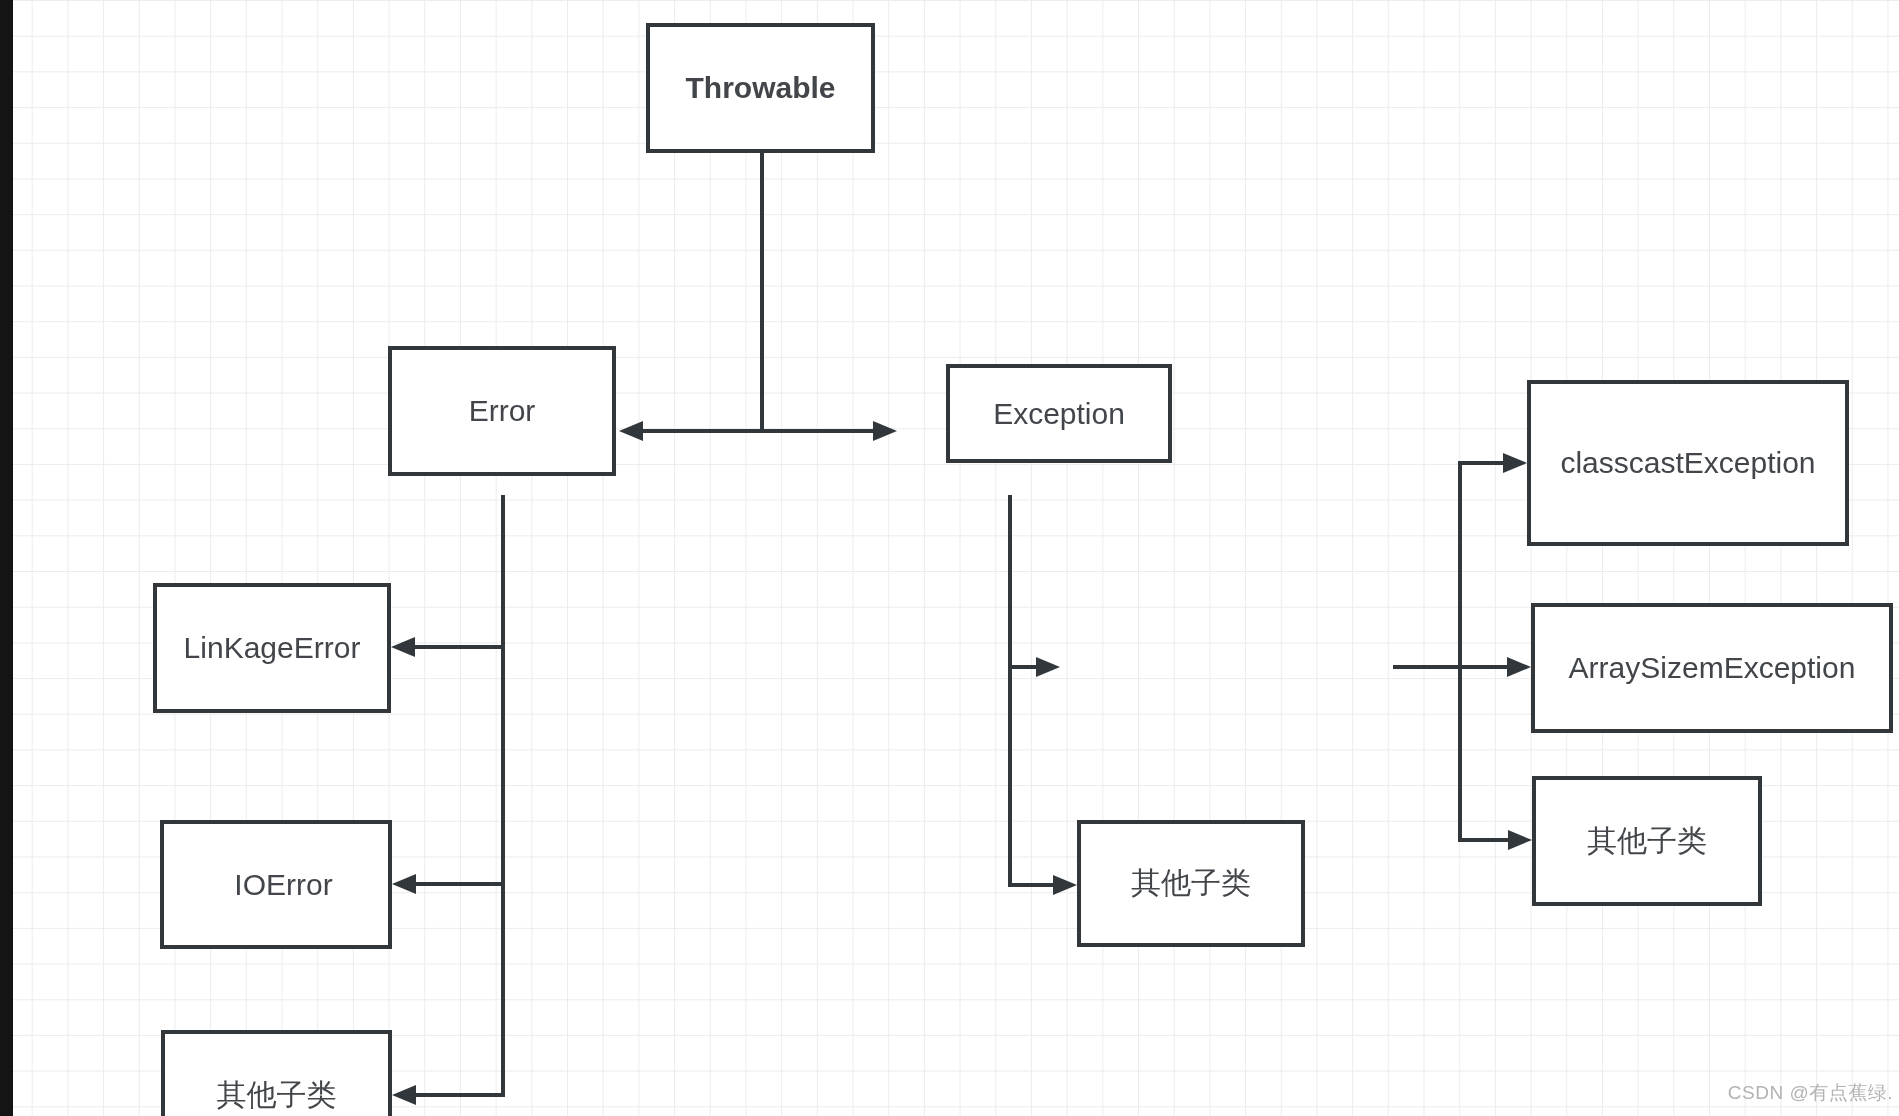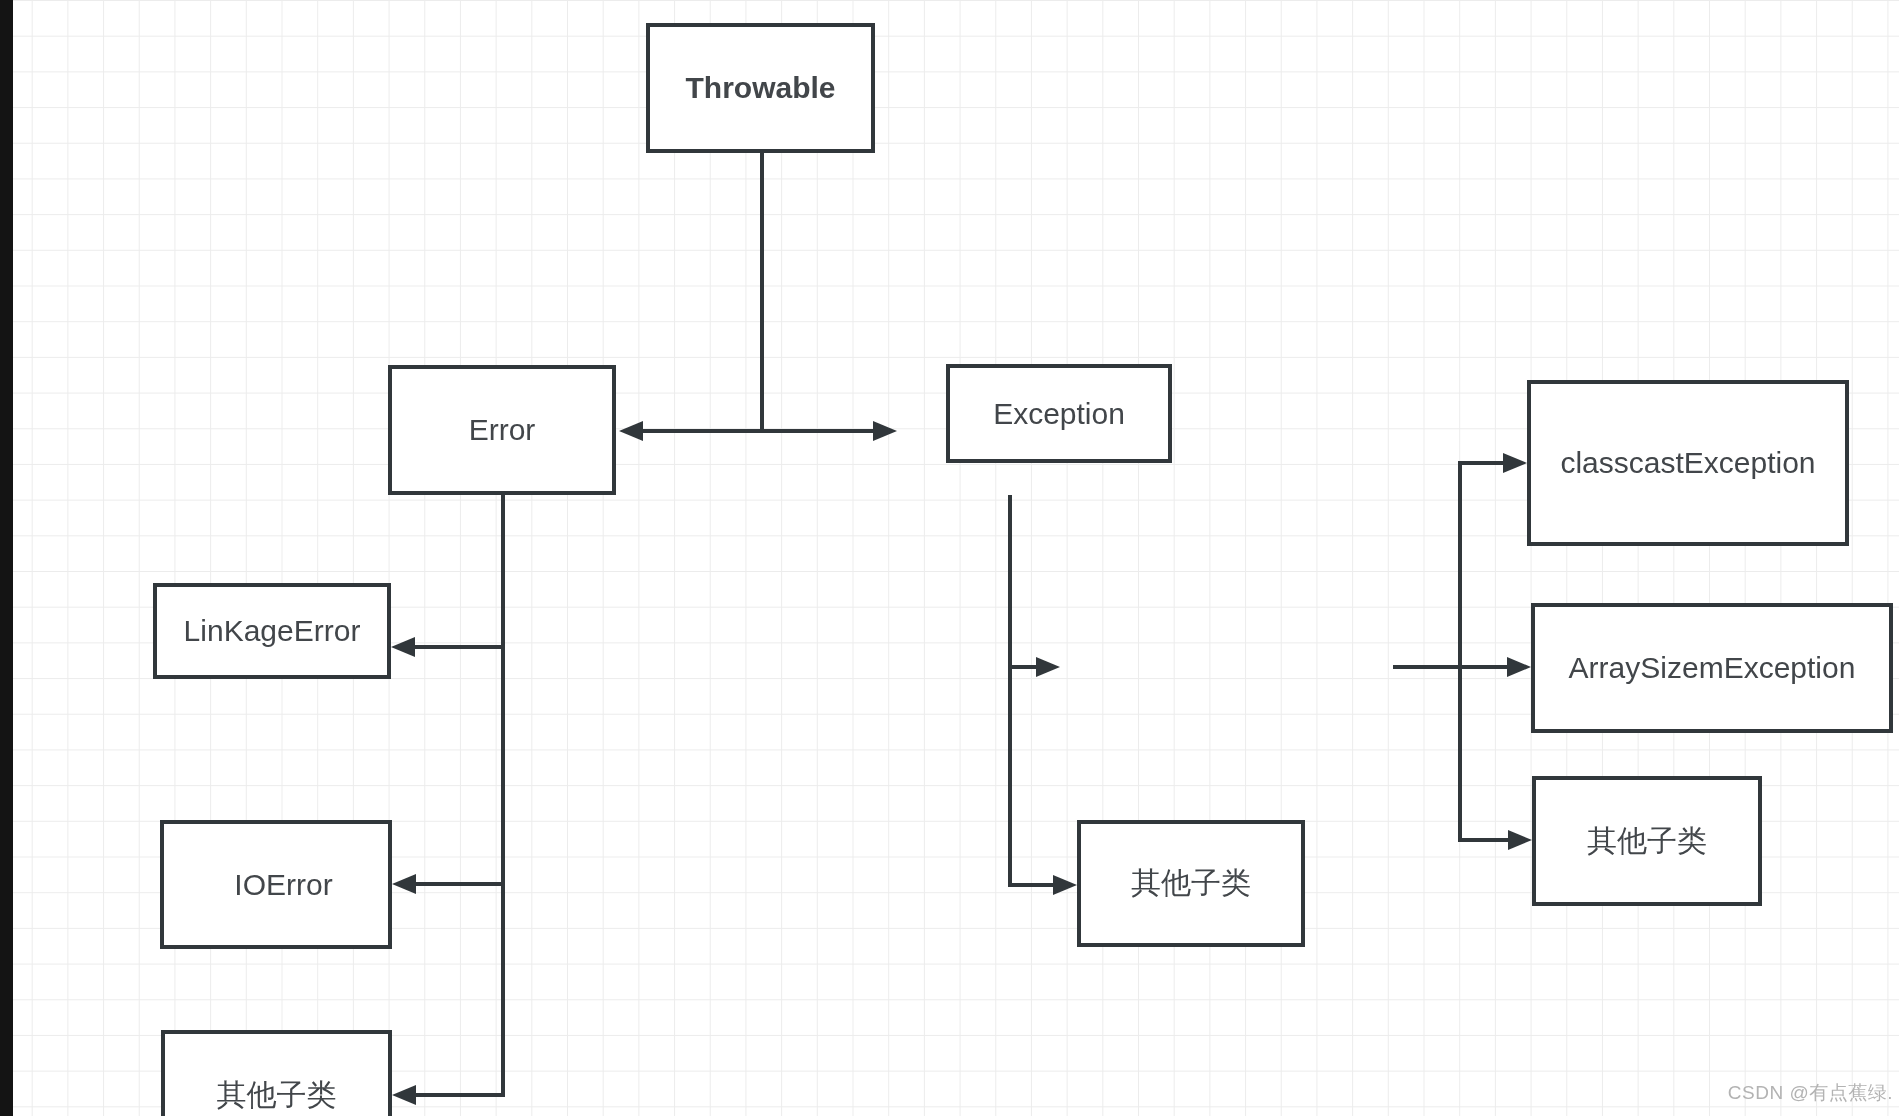--- a/index.html
+++ b/index.html
@@ -28,23 +28,23 @@
     font-size:30px;color:#42464a;white-space:nowrap;
   }
   .seg{position:absolute;background:#31373b;}
   .h{height:4px;}
   .v{width:4px;}
   .arr{position:absolute;width:0;height:0;}
   .arr-left{border-top:10px solid transparent;border-bottom:10px solid transparent;border-right:24px solid #31373b;}
   .arr-right{border-top:10px solid transparent;border-bottom:10px solid transparent;border-left:24px solid #31373b;}
   
   #n-throwable {left:646px; top:23px;  width:229px;height:130px;font-weight:bold;}
-  #n-error     {left:388px; top:365px; width:228px;height:130px;}
+  #n-error     {left:388px; top:346px; width:228px;height:130px;}
   #n-exception {left:946px; top:364px; width:226px;height:99px;}
-  #n-linkage   {left:153px; top:583px; width:238px;height:96px;}
+  #n-linkage   {left:153px; top:583px; width:238px;height:130px;}
   #n-ioerror   {left:160px; top:820px; width:232px;height:129px;padding-left:15px;}
   #n-error-other{left:161px;top:1030px;width:231px;height:130px;}
   #n-runtime   {left:1060px;top:584px; width:333px;height:168px;}
   #n-classcast {left:1527px;top:380px; width:322px;height:166px;}
   #n-arraysizem{left:1531px;top:603px; width:362px;height:130px;}
   #n-runtime-other{left:1532px;top:776px;width:230px;height:130px;}
   #n-exception-other{left:1077px;top:820px;width:228px;height:127px;}
   .watermark{
     position:absolute;right:6px;top:1080px;
     font-size:19px;color:#b3b3b3;letter-spacing:0.5px;margin-left:28px;

